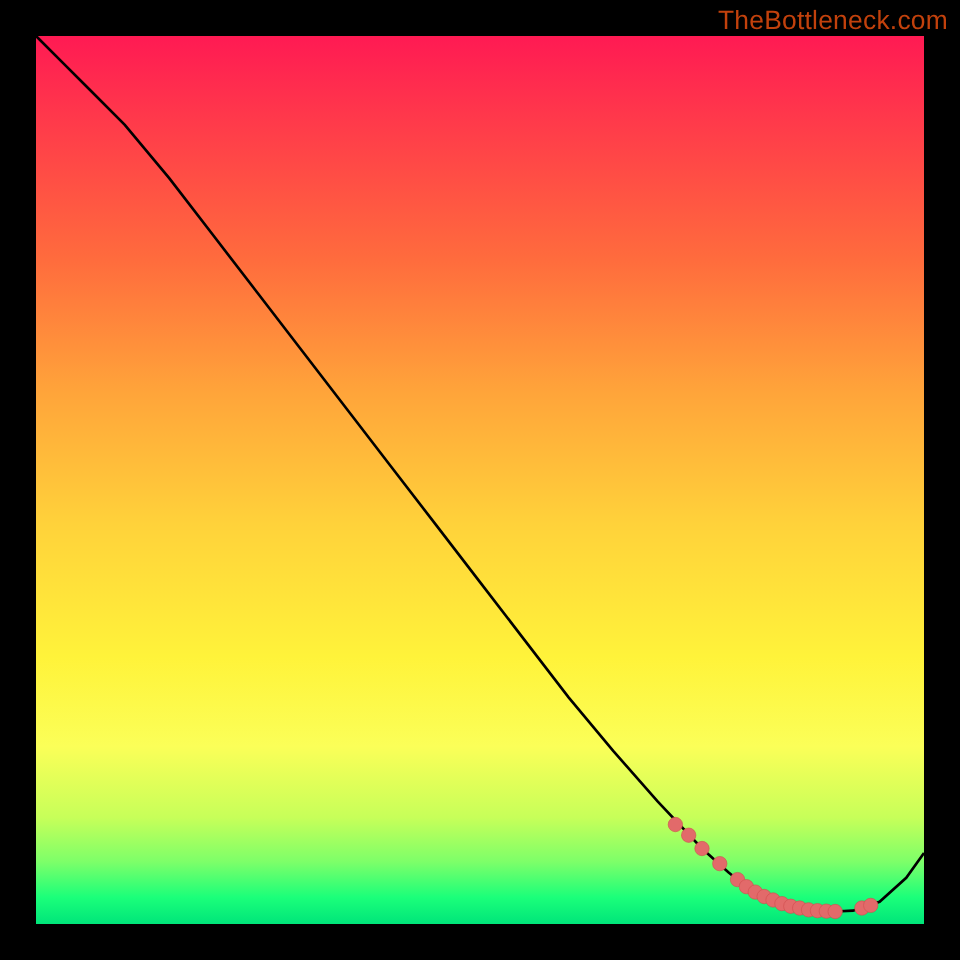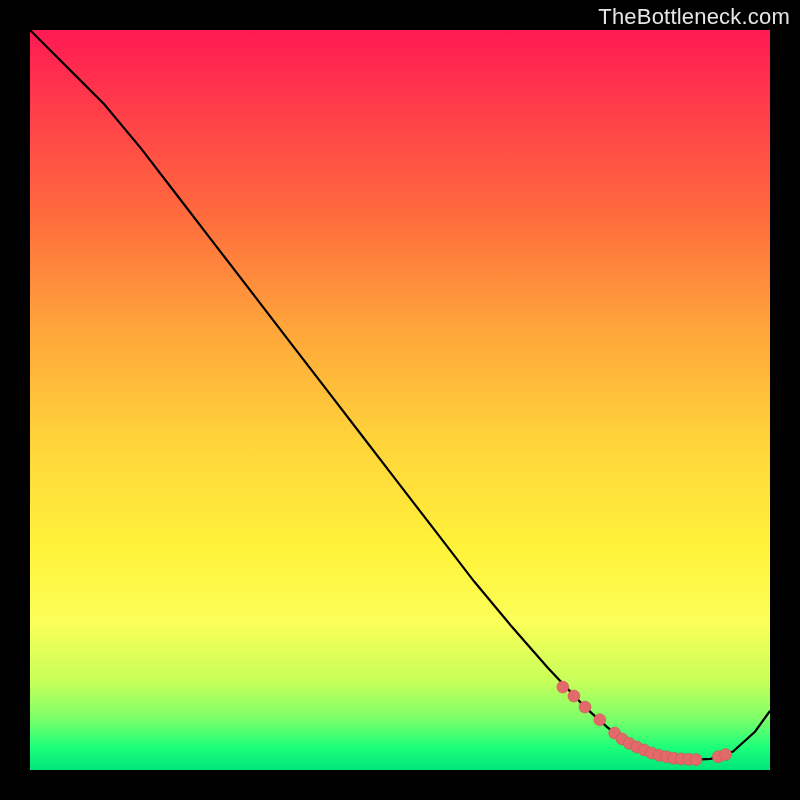--- a/index.html
+++ b/index.html
@@ -14,21 +14,21 @@
   .frame {
     position: relative;
     width: 800px;
     height: 800px;
     background: #000;
   }
   .watermark {
     position: absolute;
     top: 4px;
     right: 10px;
-    color: #e5e5e5;
+    color: #c2410c;
     font-size: 22px;
     font-weight: 500;
     letter-spacing: 0.2px;
     user-select: none;
   }
   .plot-area {
     position: absolute;
     left: 30px;
     top: 30px;
     width: 740px;

